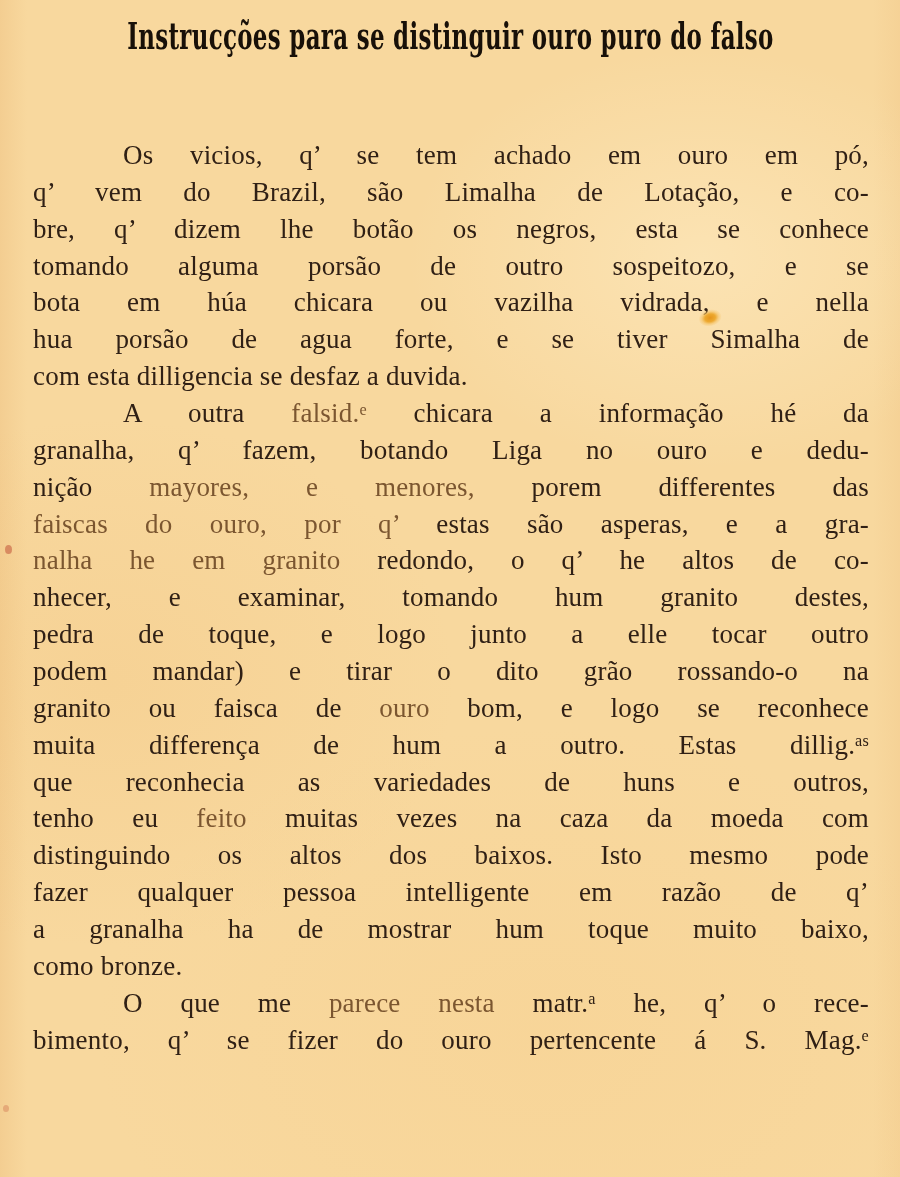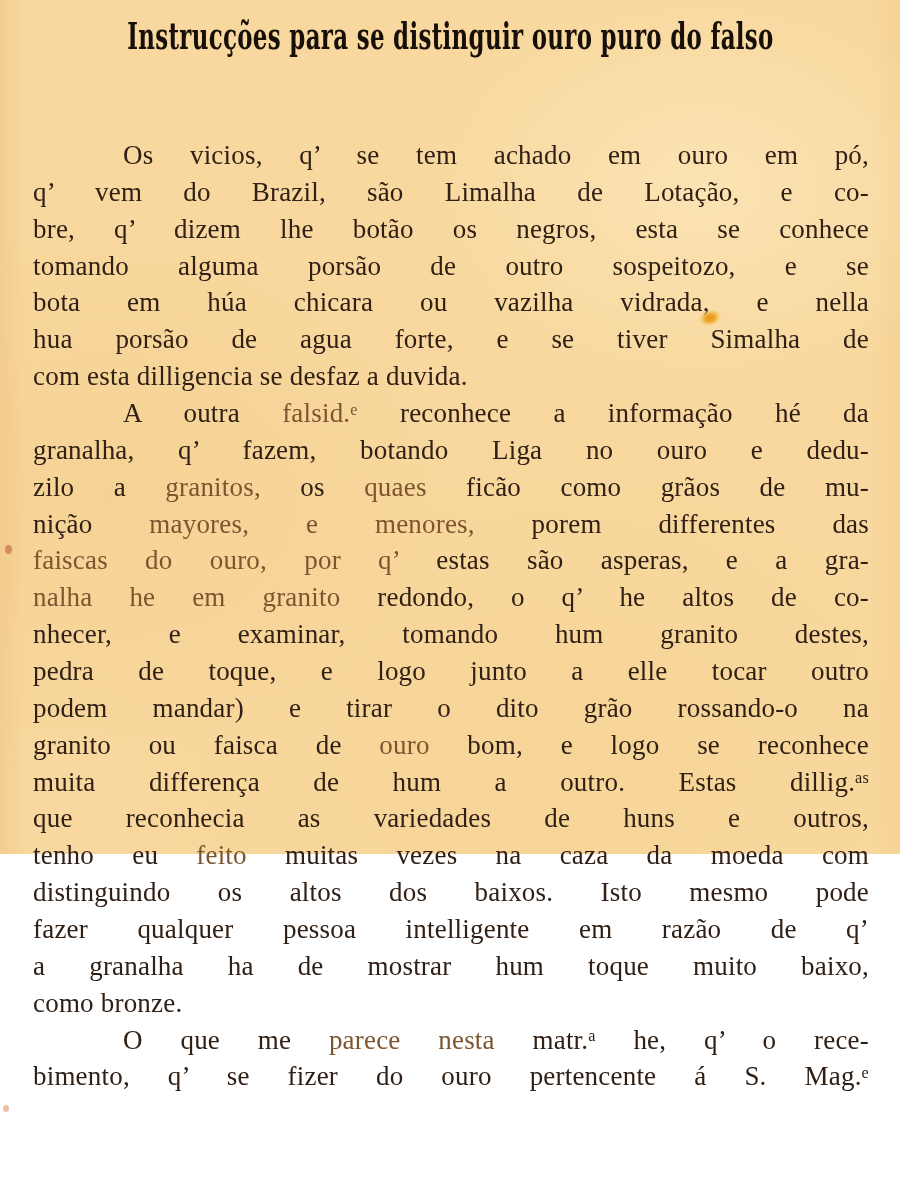--- a/index.html
+++ b/index.html
@@ -5,21 +5,21 @@
   html, body {
     margin: 0;
     padding: 0;
     width: 900px;
     height: 1177px;
     overflow: hidden;
   }
   .page {
     position: relative;
     width: 900px;
-    height: 854px;
+    height: 1177px;
     font-family: "DejaVu Serif", serif;
     background:
       radial-gradient(420px 300px at 78% 22%, rgba(255,238,200,0.50), rgba(255,238,200,0) 70%),
       radial-gradient(500px 380px at 12% 58%, rgba(236,178,100,0.16), rgba(236,178,100,0) 70%),
       radial-gradient(620px 430px at 60% 88%, rgba(246,202,132,0.22), rgba(246,202,132,0) 72%),
       linear-gradient(90deg, rgba(224,164,94,0.20), rgba(224,164,94,0) 3%),
       linear-gradient(270deg, rgba(224,164,94,0.12), rgba(224,164,94,0) 3%),
       var(--paper, #f8d89e);
   }
   .title-row {
@@ -98,23 +98,22 @@
       <div class="paragraph">
         <div class="line indent"><span class="">Os vicios, q’ se tem achado em ouro em pó,</span></div>
         <div class="line"><span class="">q’ vem do Brazil, são Limalha de Lotação, e co-</span></div>
         <div class="line"><span class="">bre, q’ dizem lhe botão os negros, esta se conhece</span></div>
         <div class="line"><span class="">tomando alguma porsão de outro sospeitozo, e se</span></div>
         <div class="line"><span class="">bota em húa chicara ou vazilha vidrada, e nella</span></div>
         <div class="line"><span class="">hua porsão de agua forte, e se tiver Simalha de</span></div>
         <div class="line no-just"><span class="">com esta dilligencia se desfaz a duvida.</span></div>
       </div>
       <div class="paragraph">
-        <div class="line indent"><span class="">A outra </span><span class="light">falsid.</span><span class="sup light">e</span><span class=""> reconhece a informação hé da</span></div>
+        <div class="line indent"><span class="">A outra </span><span class="light">falsid.</span><span class="sup light">e</span><span class=""> chicara a informação hé da</span></div>
         <div class="line"><span class="">granalha, q’ fazem, botando Liga no ouro e dedu-</span></div>
-        <div class="line"><span class="">zilo a </span><span class="light">granitos,</span><span class=""> os </span><span class="light">quaes</span><span class=""> ficão como grãos de mu-</span></div>
         <div class="line"><span class="">nição </span><span class="light">mayores, e menores,</span><span class=""> porem differentes das</span></div>
         <div class="line"><span class="light">faiscas do ouro, por q’</span><span class=""> estas são asperas, e a gra-</span></div>
         <div class="line"><span class="light">nalha he em granito</span><span class=""> redondo, o q’ he altos de co-</span></div>
         <div class="line"><span class="">nhecer, e examinar, tomando hum granito destes,</span></div>
         <div class="line"><span class="">pedra de toque, e logo junto a elle tocar outro</span></div>
         <div class="line"><span class="">podem mandar) e tirar o dito grão rossando-o na</span></div>
         <div class="line"><span class="">granito ou faisca de </span><span class="light">ouro</span><span class=""> bom, e logo se reconhece</span></div>
         <div class="line"><span class="">muita differença de hum a outro. Estas dillig.</span><span class="sup ">as</span></div>
         <div class="line"><span class="">que reconhecia as variedades de huns e outros,</span></div>
         <div class="line"><span class="">tenho eu </span><span class="light">feito</span><span class=""> muitas vezes na caza da moeda com</span></div>

